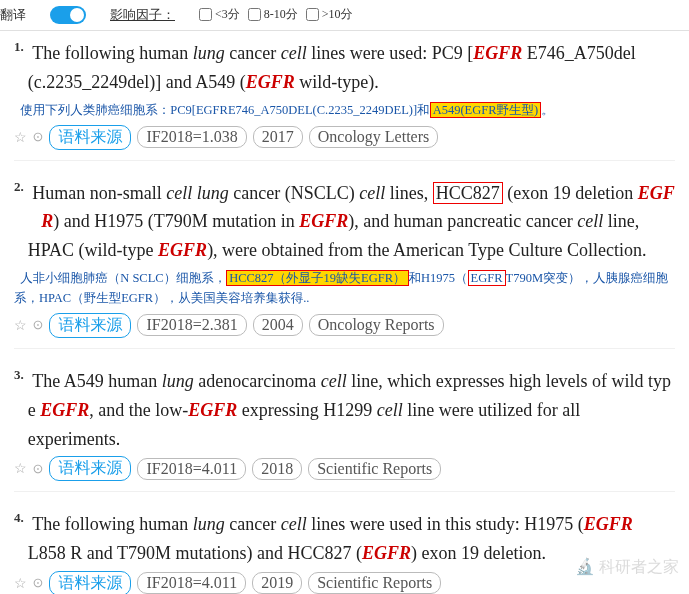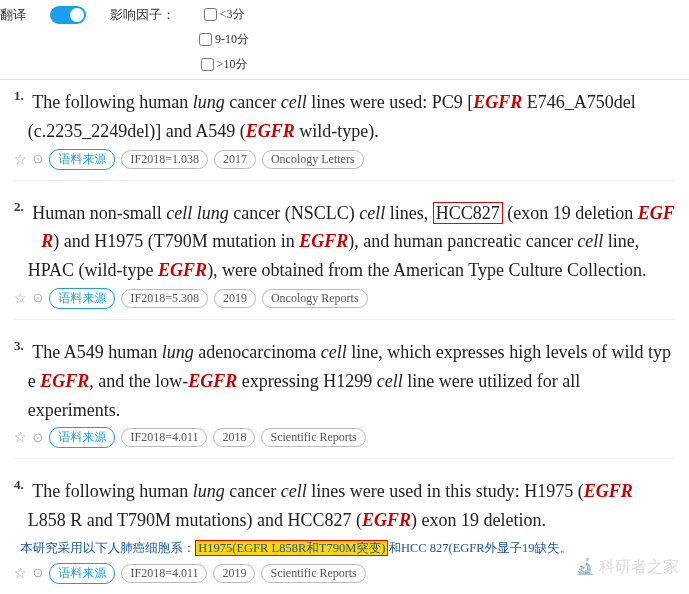--- a/index.html
+++ b/index.html
@@ -39,26 +39,26 @@
       background: #fff;
       border-radius: 50%;
       width: 14px;
       height: 14px;
       position: absolute;
       right: 2px;
     }
     .impact-label {
       color: #333;
       font-size: 13px;
+      text-decoration: underline;
     }
     .filter-group {
       display: flex;
       align-items: center;
       gap: 8px;
-      flex-direction: column;
     }
     .filter-item {
       display: flex;
       align-items: center;
       gap: 3px;
       font-size: 12px;
       color: #333;
     }
     .filter-item input[type="checkbox"] {
       margin: 0;
@@ -95,21 +95,21 @@
       align-items: center;
       gap: 6px;
       flex-wrap: wrap;
     }
     .star-icon { color: #aaa; font-size: 14px; cursor: pointer; }
     .refresh-icon { color: #aaa; font-size: 13px; cursor: pointer; }
     .tag {
       border: 1px solid #bbb;
       border-radius: 10px;
       padding: 1px 8px;
-      font-size: 12px;
+      font-size: 16px;
       color: #555;
       background: #fff;
       cursor: pointer;
     }
     .tag.blue {
       border-color: #1a9fea;
       color: #1a9fea;
     }
     .watermark {
       position: fixed;
@@ -142,61 +142,67 @@
     <div class="toggle-knob"></div>
   </div>
   <span class="impact-label">影响因子：</span>
   <div class="filter-group">
     <label class="filter-item">
       <input type="checkbox" style="">
       <span>&lt;3分</span>
     </label>
     <label class="filter-item">
       <input type="checkbox" style="">
-      <span>9-10分</span>
+      <span>8-10分</span>
     </label>
     <label class="filter-item">
       <input type="checkbox" style="">
       <span>&gt;10分</span>
     </label>
   </div>
 </div>
 
 <div class="main-content">
 
   <div class="result-item">
     <div class="result-row">
       <span class="result-num">1.</span>
       <span class="result-en">
         &nbsp;The following human <span class="italic">lung</span> cancer <span class="italic">cell</span> lines were used: PC9 [<span class="italic-bold" style="color:#c00">EGFR</span> E746_A750del (c.2235_2249del)] and A549 (<span class="italic-bold" style="color:#c00">EGFR</span> wild-type).
       </span>
     </div>
+    <div class="result-cn">
+      &nbsp;&nbsp;使用下列人类肺癌细胞系：PC9[EGFRE746_A750DEL(C.2235_2249DEL)]和<span class="cn-highlight cn-red-border">A549(EGFR野生型)</span>。
+    </div>
     <div class="meta-row">
       <span class="star-icon">☆</span>
       <span class="refresh-icon">⊙</span>
       <span class="tag blue">语料来源</span>
       <span class="tag">IF2018=1.038</span>
       <span class="tag">2017</span>
       <span class="tag">Oncology Letters</span>
     </div>
   </div>
 
   <div class="result-item">
     <div class="result-row">
       <span class="result-num">2.</span>
       <span class="result-en">
         &nbsp;Human non-small <span class="italic">cell</span> <span class="italic">lung</span> cancer (NSCLC) <span class="italic">cell</span> lines, <span class="cn-red-border">HCC827</span> (exon 19 deletion <span class="italic-bold" style="color:#c00">EGF<br>&nbsp;&nbsp;&nbsp;R</span>) and H1975 (T790M mutation in <span class="italic-bold" style="color:#c00">EGFR</span>), and human pancreatic cancer <span class="italic">cell</span> line, HPAC (wild-type <span class="italic-bold" style="color:#c00">EGFR</span>), were obtained from the American Type Culture Collection.
       </span>
     </div>
-    <div class="meta-row">
-      <span class="star-icon">☆</span>
-      <span class="refresh-icon">⊙</span>
-      <span class="tag blue">语料来源</span>
-      <span class="tag">IF2018=5.308</span>
-      <span class="tag">2019</span>
+    <div class="result-cn">
+      &nbsp;&nbsp;人非小细胞肺癌（N SCLC）细胞系，<span class="cn-highlight cn-red-border">HCC827（外显子19缺失EGFR）</span>和H1975（<span class="cn-red-border">EGFR</span>T790M突变），人胰腺癌细胞系，HPAC（野生型EGFR），从美国美容培养集获得..
+    </div>
+    <div class="meta-row">
+      <span class="star-icon">☆</span>
+      <span class="refresh-icon">⊙</span>
+      <span class="tag blue">语料来源</span>
+      <span class="tag">IF2018=2.381</span>
+      <span class="tag">2004</span>
       <span class="tag">Oncology Reports</span>
     </div>
   </div>
 
   <div class="result-item">
     <div class="result-row">
       <span class="result-num">3.</span>
       <span class="result-en">
         &nbsp;The A549 human <span class="italic">lung</span> adenocarcinoma <span class="italic">cell</span> line, which expresses high levels of wild typ e <span class="italic-bold" style="color:#c00">EGFR</span>, and the low-<span class="italic-bold" style="color:#c00">EGFR</span> expressing H1299 <span class="italic">cell</span> line were utilized for all experiments.
       </span>
@@ -210,23 +216,20 @@
       <span class="tag">Scientific Reports</span>
     </div>
   </div>
 
   <div class="result-item">
     <div class="result-row">
       <span class="result-num">4.</span>
       <span class="result-en">
         &nbsp;The following human <span class="italic">lung</span> cancer <span class="italic">cell</span> lines were used in this study: H1975 (<span class="italic-bold" style="color:#c00">EGFR</span> L858 R and T790M mutations) and HCC827 (<span class="italic-bold" style="color:#c00">EGFR</span>) exon 19 deletion.
       </span>
-    </div>
-    <div class="result-cn">
-      &nbsp;&nbsp;本研究采用以下人肺癌细胞系：<span class="cn-highlight cn-red-border">H1975(EGFR L858R和T790M突变)</span>和HCC 827(EGFR外显子19缺失。
     </div>
     <div class="meta-row">
       <span class="star-icon">☆</span>
       <span class="refresh-icon">⊙</span>
       <span class="tag blue">语料来源</span>
       <span class="tag">IF2018=4.011</span>
       <span class="tag">2019</span>
       <span class="tag">Scientific Reports</span>
     </div>
   </div>

